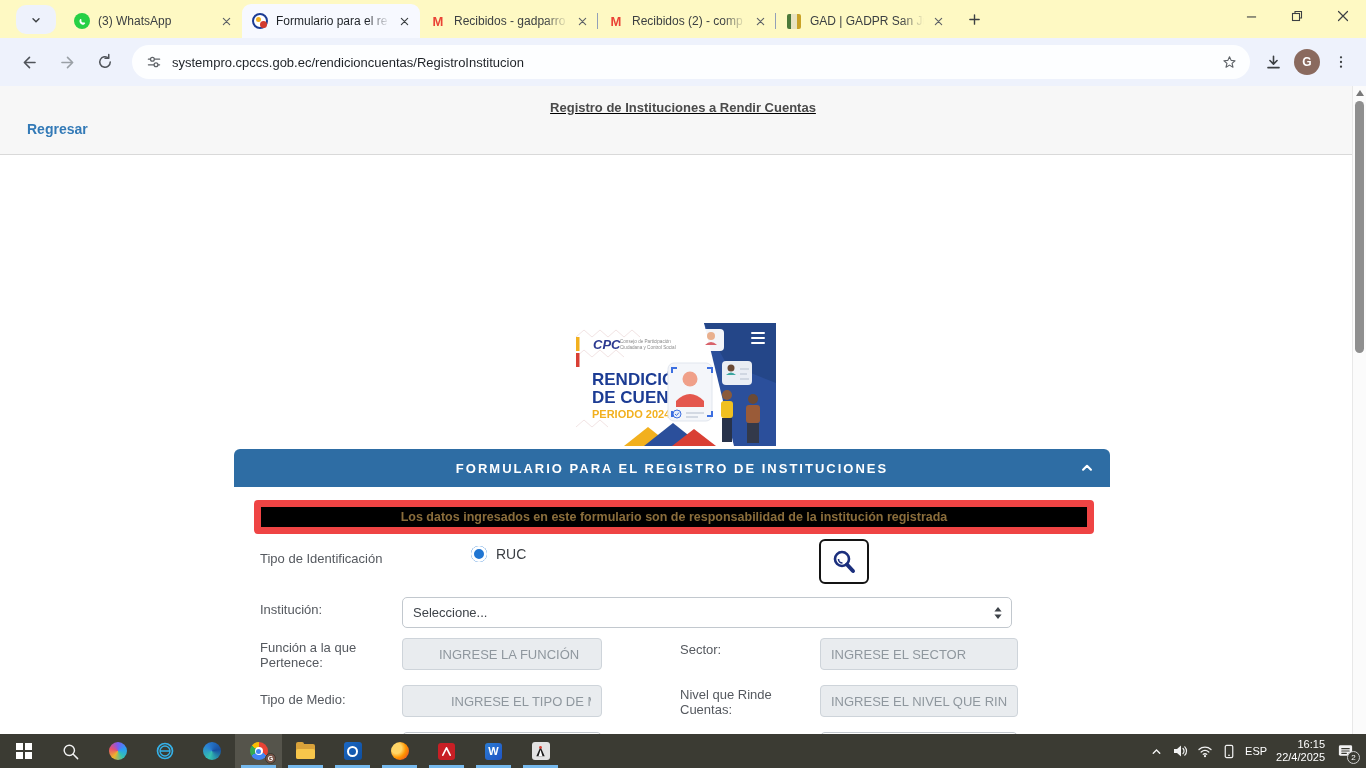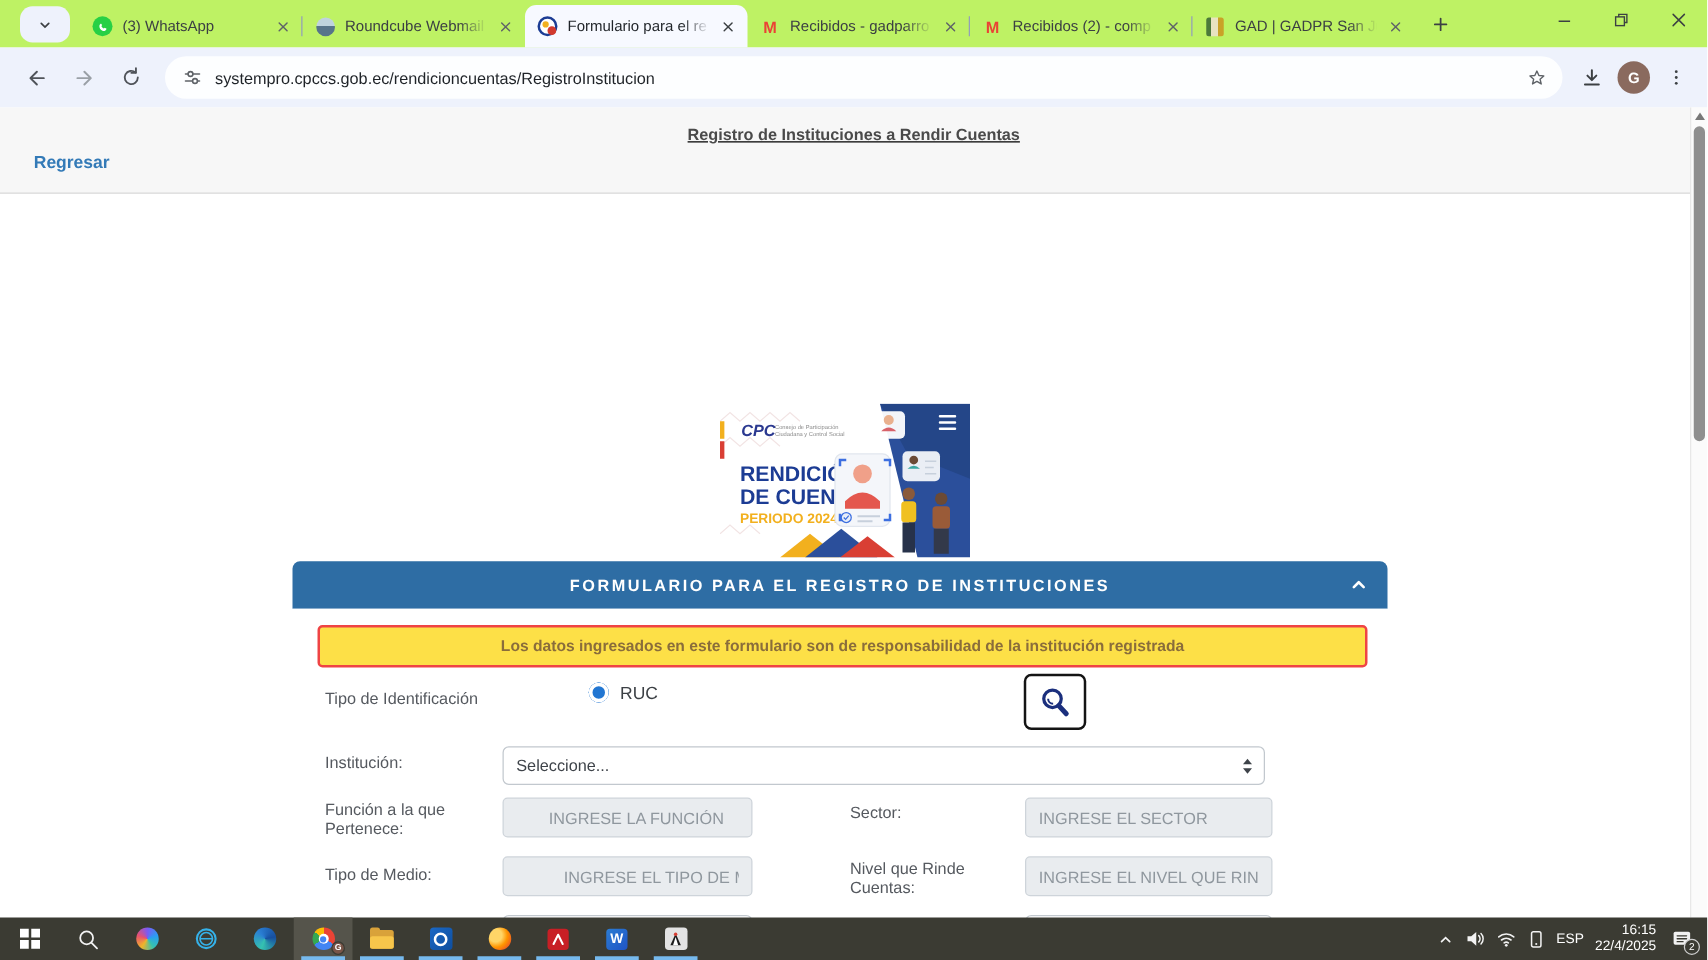--- a/index.html
+++ b/index.html
@@ -1,21 +1,21 @@
 <!DOCTYPE html>
 <html><head>
 <meta charset="utf-8">
 <style>
   * { box-sizing: border-box; margin: 0; padding: 0; }
   html,body { width:1366px; height:768px; overflow:hidden; }
   body { font-family:"Liberation Sans", sans-serif; background:#fff; }
   .screen { position:relative; width:1366px; height:768px; background:#fff; overflow:hidden; }
 
   
-  .tabstrip { position:absolute; top:0; left:0; width:1366px; height:38px; background:#bef264; display:flex; align-items:flex-end; }
+  .tabstrip { position:absolute; top:0; left:0; width:1366px; height:38px; background:#fef9c3; display:flex; align-items:flex-end; }
   .tab-search-btn { width:40px; height:29px; margin:0 8px 4px 16px; border-radius:10px; background:#eef2fc; display:flex; align-items:center; justify-content:center; }
   .tab { width:178px; height:34px; display:flex; align-items:center; padding:0 8px 0 10px; border-radius:9px 9px 0 0; color:#3c4043; font-size:12px; position:relative; flex:none; }
   .tab.active { background:#f7f9ff; color:#1f2328; }
   .tab .favicon { width:16px; height:16px; margin-right:8px; flex:none; display:flex; align-items:center; justify-content:center; }
   .tab .tab-title { white-space:nowrap; overflow:hidden; flex:1; -webkit-mask-image:linear-gradient(90deg,#000 80%,transparent); mask-image:linear-gradient(90deg,#000 80%,transparent); }
   .tab .tab-close { margin-left:6px; flex:none; width:16px; height:16px; border-radius:50%; display:flex; align-items:center; justify-content:center; }
   .tab.divider::before { content:""; position:absolute; left:-1px; top:9px; height:16px; width:1px; background:#93a0b8; }
   .new-tab-btn { width:28px; height:28px; margin:0 0 5px 6px; border-radius:50%; display:flex; align-items:center; justify-content:center; }
   .win-controls { margin-left:auto; display:flex; height:38px; align-self:flex-start; }
   .win-btn { width:46px; height:32px; display:flex; align-items:center; justify-content:center; }
@@ -33,21 +33,21 @@
   .back-link { position:absolute; left:27px; top:35px; font-size:14px; font-weight:bold; color:#337ab7; cursor:pointer; }
   .page-body { position:absolute; top:156px; left:0; width:1366px; height:578px; background:#fff; }
 
   .banner { position:absolute; left:576px; top:167px; width:200px; height:123px; }
 
   .form-panel { position:absolute; left:234px; top:293px; width:876px; }
   .form-header { height:38px; background:#2e6da4; border-radius:6px 6px 0 0; color:#fff; display:flex; align-items:center; justify-content:center; font-size:13px; font-weight:bold; letter-spacing:2px; position:relative; }
   .form-collapse { position:absolute; right:14px; top:10px; width:18px; height:18px; display:flex; align-items:center; justify-content:center; }
   .form-body { position:relative; background:#fff; height:403px; overflow:hidden; }
 
-  .alert { position:absolute; left:20px; top:13px; width:840px; height:34px; background:#fde047; border:2px solid #ef4444; border-radius:4px; display:flex; align-items:center; justify-content:center; font-size:12.5px; font-weight:bold; color:#8a6d3b; }
+  .alert { position:absolute; left:20px; top:13px; width:840px; height:34px; background:#000000; border:7px solid #ef4444; border-radius:4px; display:flex; align-items:center; justify-content:center; font-size:12.5px; font-weight:bold; color:#8a6d3b; }
 
   .lbl { position:absolute; font-size:13px; color:#55595f; }
   .inp { position:absolute; height:32px; border:1px solid #c9d0d6; border-radius:4px; background:#fff; font-size:13px; color:#3e4349; padding:0 10px; font-family:"Liberation Sans",sans-serif; outline:none; }
   .inp::placeholder { color:#a9afb5; }
   .inp.dis { background:#e9ecef; border-color:#ced4da; }
   .inp.dis::placeholder { color:#8f979e; }
   .sel { position:absolute; height:31px; border:1px solid #c2c8ce; border-radius:5px; background:#fff; display:flex; align-items:center; padding:0 8px 0 10px; font-size:13px; color:#3e4349; cursor:pointer; }
   .sel .sel-arrows { margin-left:auto; }
   .radio { position:absolute; width:16px; height:16px; border-radius:50%; background:#2176d2; box-shadow:inset 0 0 0 3px #fff, inset 0 0 0 8px #2176d2; }
   .search-btn { position:absolute; width:50px; height:45px; background:#fff; border:2px solid #141414; border-radius:6px; display:flex; align-items:center; justify-content:center; cursor:pointer; }
@@ -113,31 +113,20 @@
           </svg>
       </span>
       <span class="tab-title">(3) WhatsApp</span>
       <span class="tab-close">
         <svg width="9" height="9" viewBox="0 0 10 10">
             <path d="M1.5 1.5 L8.5 8.5 M8.5 1.5 L1.5 8.5" stroke="#5f6368" stroke-width="1.3" stroke-linecap="round"></path>
           </svg>
       </span>
     </div>
 
-    <div class="tab divider">
-      <span class="favicon">
-          <span class="rc-ico"></span>
-        </span>
-      <span class="tab-title">Roundcube Webmail</span>
-      <span class="tab-close">
-        <svg width="9" height="9" viewBox="0 0 10 10">
-            <path d="M1.5 1.5 L8.5 8.5 M8.5 1.5 L1.5 8.5" stroke="#5f6368" stroke-width="1.3" stroke-linecap="round"></path>
-          </svg>
-      </span>
-    </div>
 
     <div class="tab active">
       <span class="favicon">
           <span class="cpc-fav"></span>
         </span>
       <span class="tab-title">Formulario para el re</span>
       <span class="tab-close">
         <svg width="9" height="9" viewBox="0 0 10 10">
             <path d="M1.5 1.5 L8.5 8.5 M8.5 1.5 L1.5 8.5" stroke="#3c4043" stroke-width="1.3" stroke-linecap="round"></path>
           </svg>

